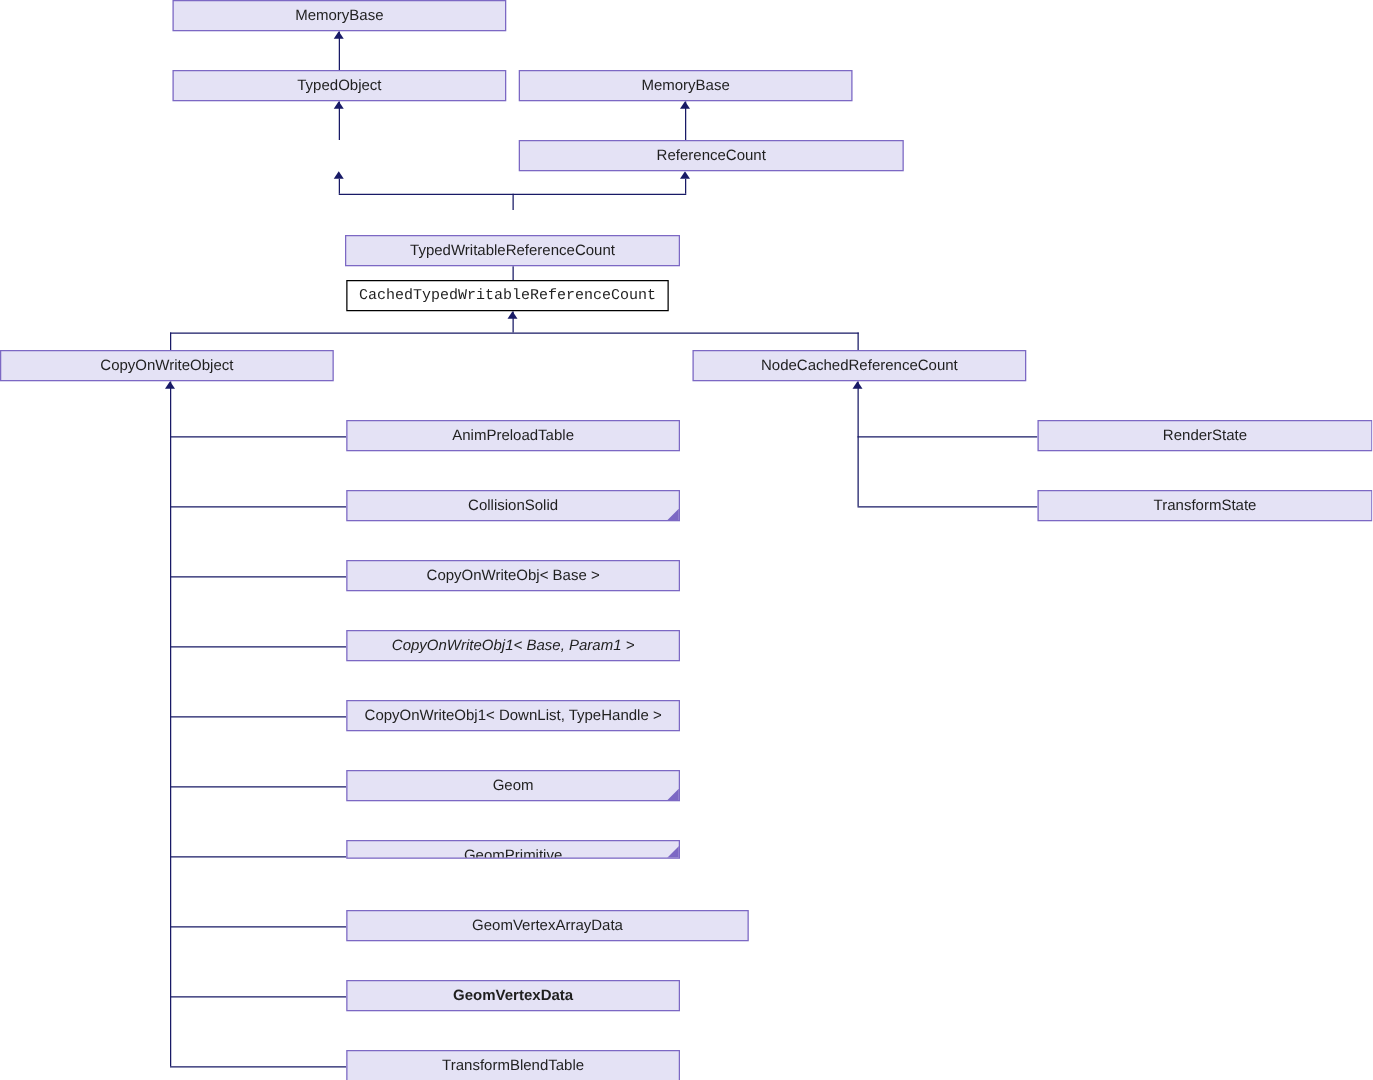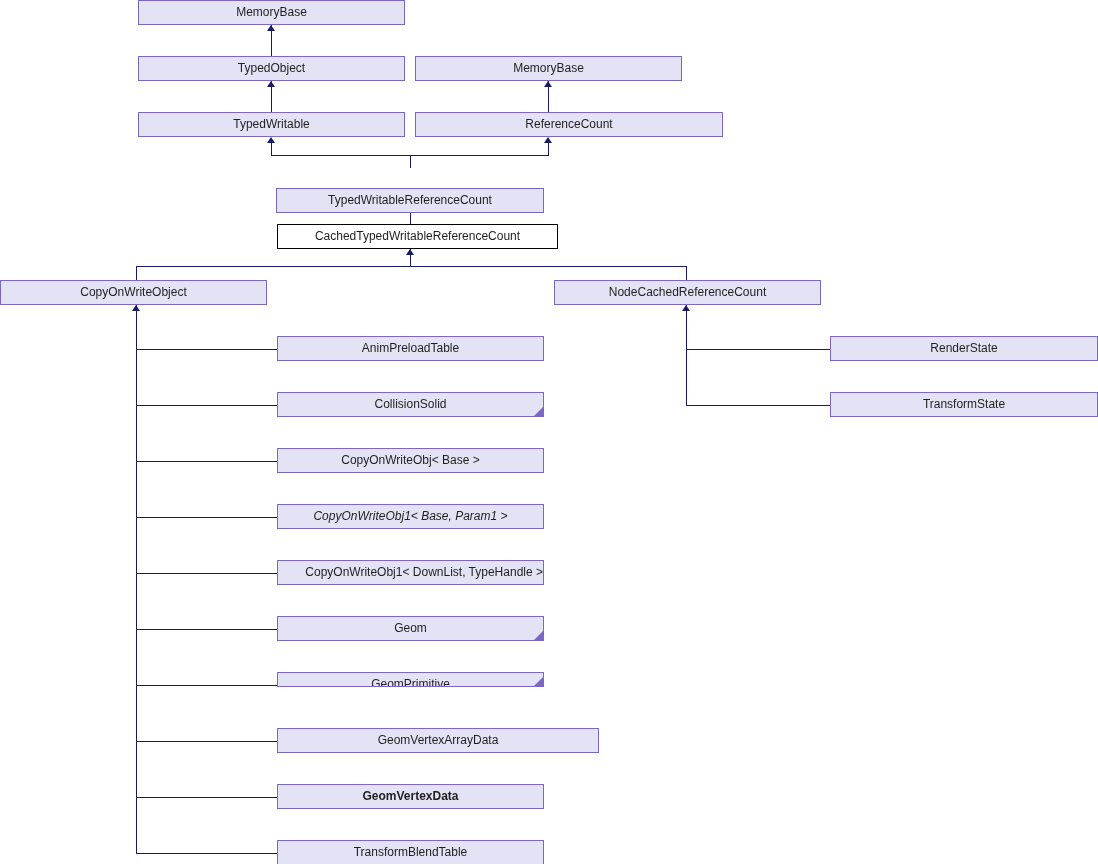--- a/index.html
+++ b/index.html
@@ -108,32 +108,31 @@
   <div class="edge h" style="left:136px; top:853px; width:141px;"></div>
 
   <div class="arrow" style="left:682px; top:305px;"></div>
   <div class="edge v" style="left:686px; top:305px; height:100px;"></div>
   <div class="edge h" style="left:686px; top:349px; width:144px;"></div>
   <div class="edge h" style="left:686px; top:405px; width:144px;"></div>
 
   <div class="node" style="left:138px; top:0px;   width:267px; height:25px;">MemoryBase</div>
   <div class="node" style="left:138px; top:56px;  width:267px; height:25px;">TypedObject</div>
   <div class="node" style="left:415px; top:56px;  width:267px; height:25px;">MemoryBase</div>
-  <div class="node" style="left:138px; top:112px; width:267px; height:25px;">TypedWritable</div>
   <div class="node" style="left:415px; top:112px; width:308px; height:25px;">ReferenceCount</div>
   <div class="node" style="left:276px; top:168px; width:268px; height:25px;margin-top:20px;">TypedWritableReferenceCount</div>
-  <div class="node current" style="left:277px; top:224px; width:281px; height:25px;">CachedTypedWritableReferenceCount</div>
+  <div class="node current" style="left:277px; top:224px; width:258px; height:25px;font-family:Liberation Mono, monospace;">CachedTypedWritableReferenceCount</div>
   <div class="node" style="left:0px;   top:280px; width:267px; height:25px;">CopyOnWriteObject</div>
   <div class="node" style="left:554px; top:280px; width:267px; height:25px;">NodeCachedReferenceCount</div>
 
   <div class="node" style="left:277px; top:336px; width:267px; height:25px;">AnimPreloadTable</div>
   <div class="node folded" style="left:277px; top:392px; width:267px; height:25px;">CollisionSolid</div>
   <div class="node" style="left:277px; top:448px; width:267px; height:25px;">CopyOnWriteObj&lt; Base &gt;</div>
   <div class="node" style="left:277px; top:504px; width:267px; height:25px;font-style:italic;">CopyOnWriteObj1&lt; Base, Param1 &gt;</div>
-  <div class="node" style="left:277px; top:560px; width:267px; height:25px;text-align:right;">CopyOnWriteObj1&lt; DownList, TypeHandle &gt;</div>
+  <div class="node" style="left:277px; top:560px; width:267px; height:25px;">CopyOnWriteObj1&lt; DownList, TypeHandle &gt;</div>
   <div class="node folded" style="left:277px; top:616px; width:267px; height:25px;">Geom</div>
   <div class="node folded" style="left:277px; top:672px; width:267px; height:15px;">GeomPrimitive</div>
   <div class="node" style="left:277px; top:728px; width:322px; height:25px;">GeomVertexArrayData</div>
   <div class="node" style="left:277px; top:784px; width:267px; height:25px;font-weight:bold;">GeomVertexData</div>
   <div class="node" style="left:277px; top:840px; width:267px; height:25px;">TransformBlendTable</div>
 
   <div class="node" style="left:830px; top:392px; width:268px; height:25px;">TransformState</div>
   <div class="node" style="left:830px; top:336px; width:268px; height:25px;">RenderState</div>
 
 </div>

